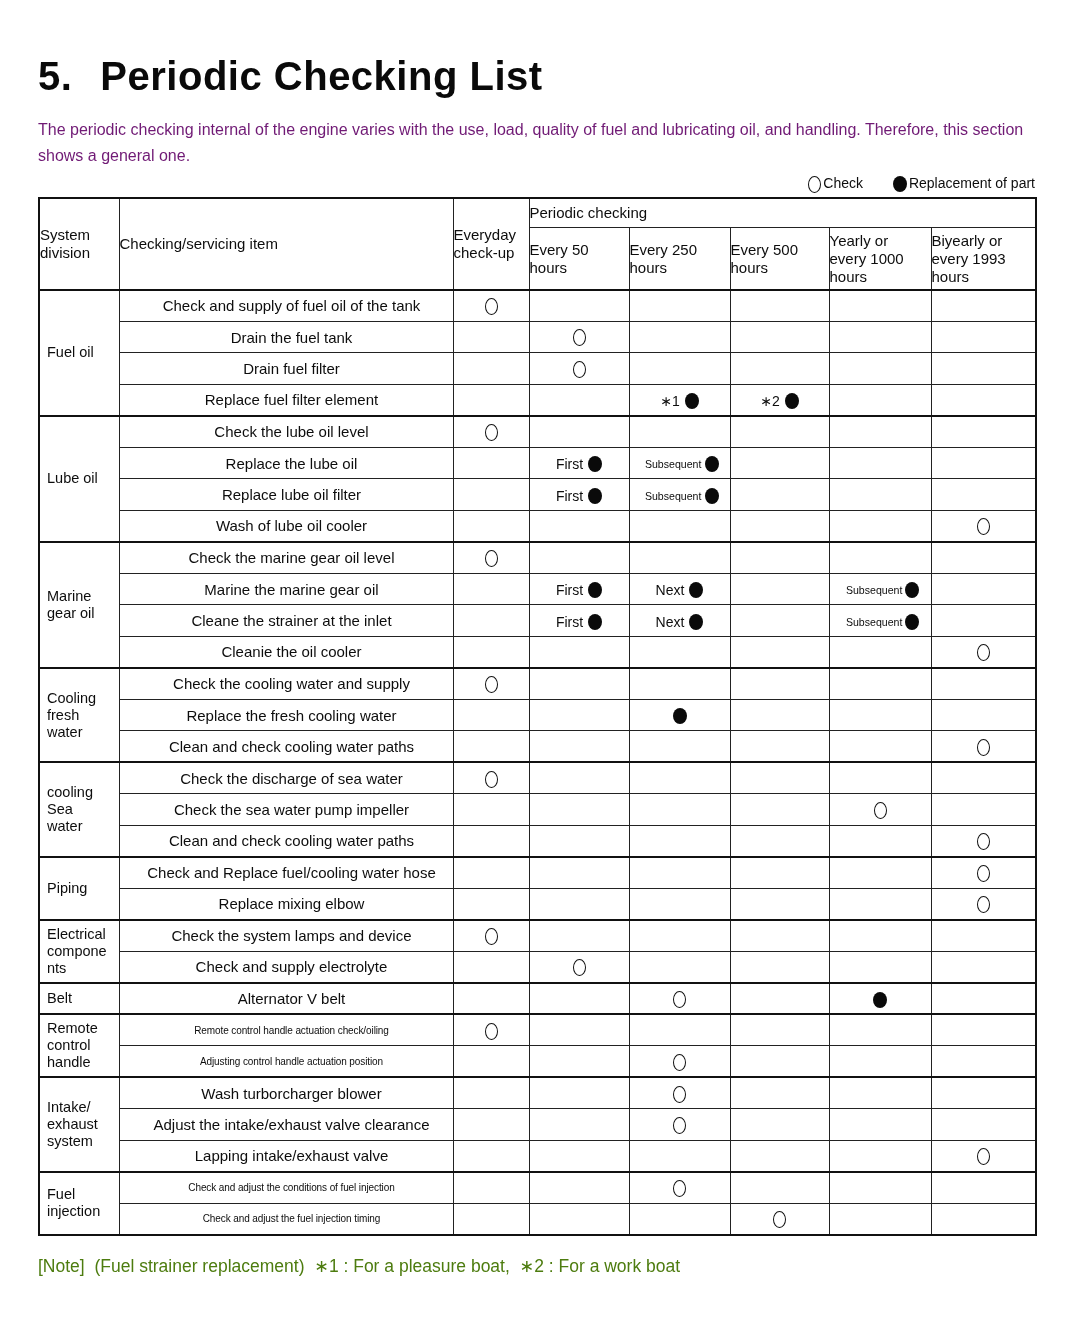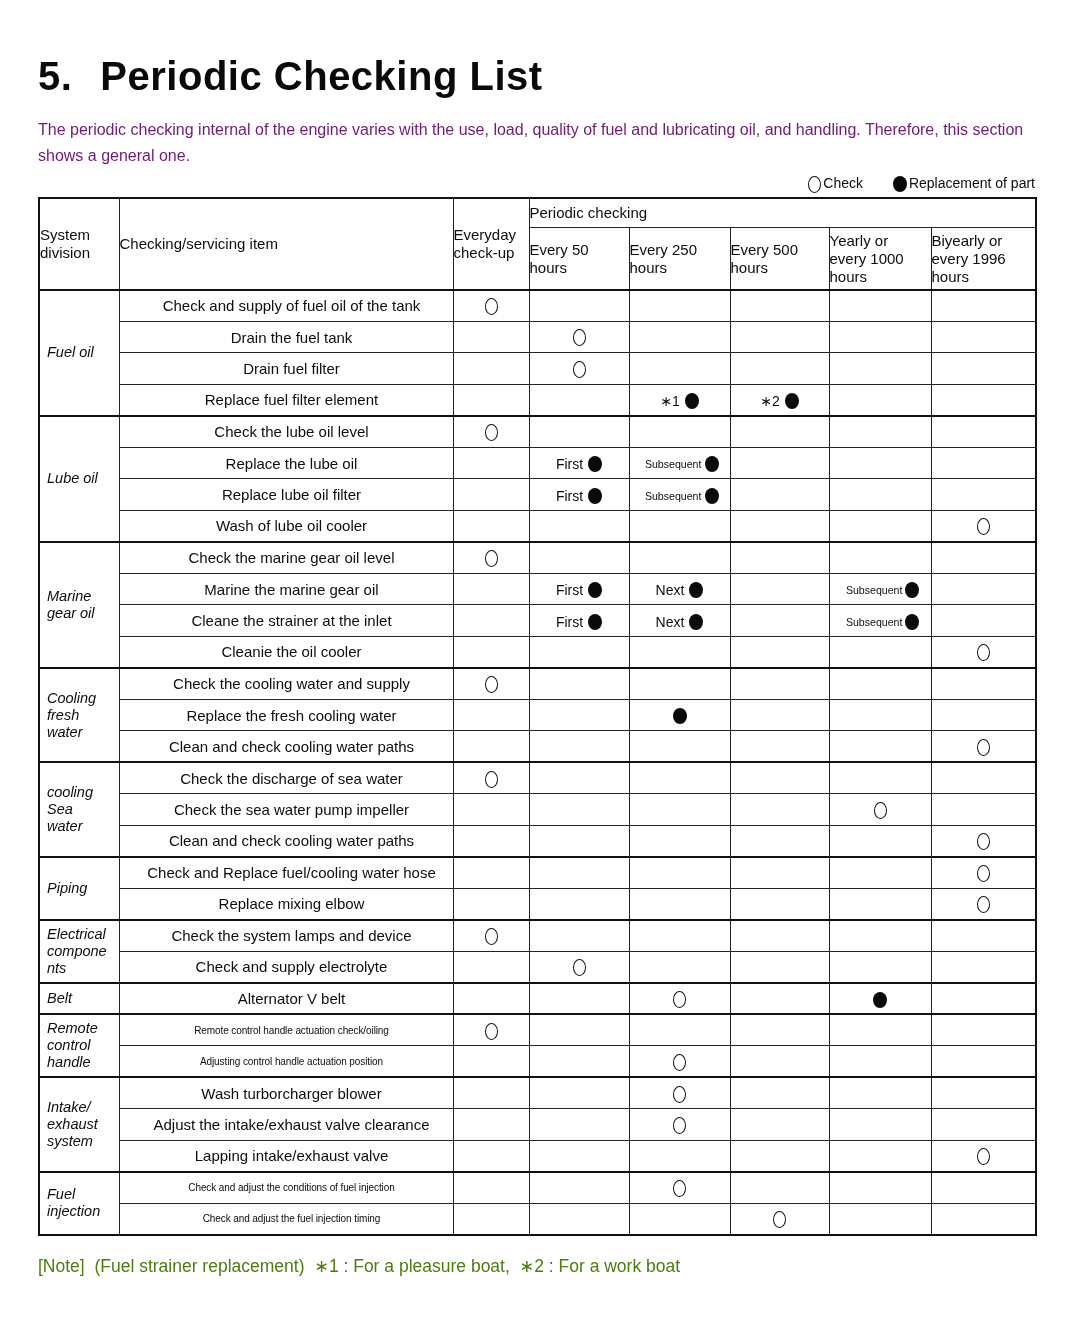--- a/index.html
+++ b/index.html
@@ -63,21 +63,20 @@
 
   tbody td { height: 31.5px; font-size: 15px; }
   tbody tr.group-start td { border-top: 2px solid #111; }
 
   td.division-cell {
     text-align: left;
     padding-left: 7px;
     white-space: pre-line;
     line-height: 17px;
     font-size: 14.5px;
-    font-style: italic;
   }
   td.item-cell {
     text-align: center;
     padding-left: 11px;
     white-space: nowrap;
     overflow: hidden;
     font-size: 15px;
   }
   td.item-cell.item-small { font-size: 10px; letter-spacing: -0.1px; }
   td.mark-cell { text-align: center; white-space: nowrap; }
@@ -148,21 +147,21 @@
           <th class="sub-head">Every 50
 hours</th>
           <th class="sub-head">Every 250
 hours</th>
           <th class="sub-head">Every 500
 hours</th>
           <th class="sub-head">Yearly or
 every 1000
 hours</th>
           <th class="sub-head">Biyearly or
-every 1996
+every 1993
 hours</th>
         </tr>
     </thead>
     <tbody id="table-body">
         <tr class="group-start">
           <td class="division-cell" rowspan="4">Fuel oil</td>
           <td class="item-cell">Check and supply of fuel oil of the tank</td>
           <td class="mark-cell"><span class="sym sym-check"></span></td>
           <td class="mark-cell"></td>
           <td class="mark-cell"></td>

